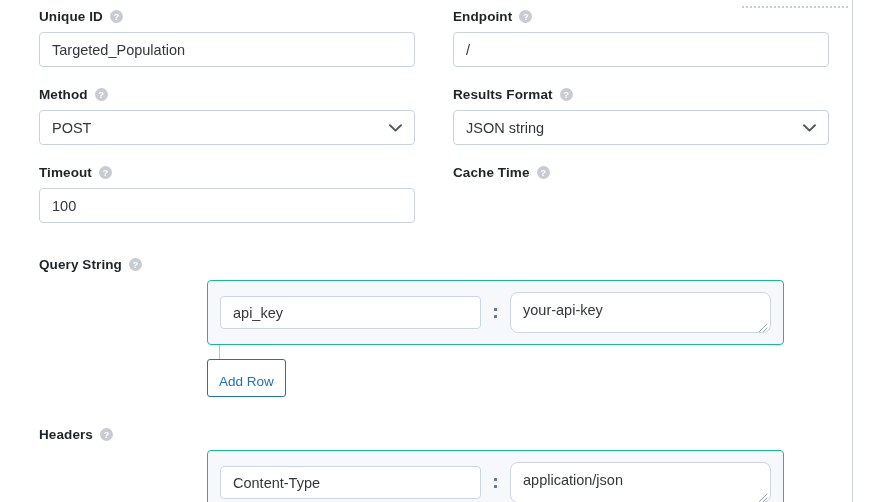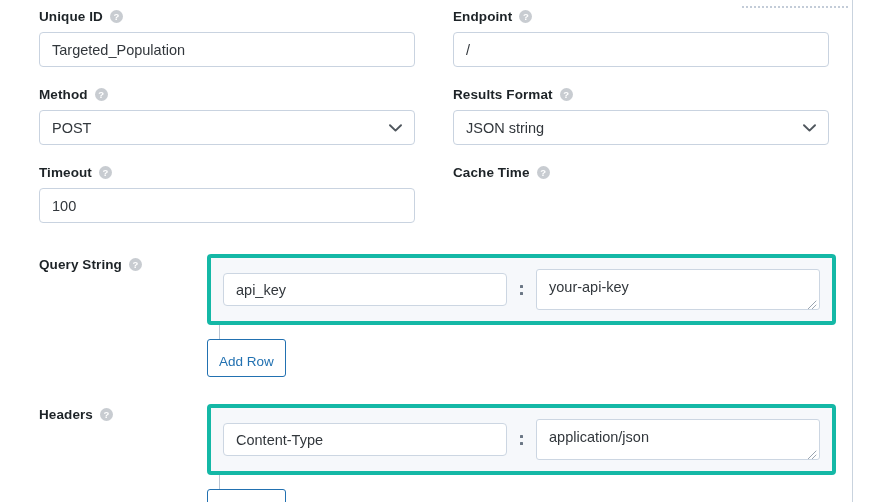--- a/index.html
+++ b/index.html
@@ -101,27 +101,28 @@
     display: grid;
     grid-template-columns: 168px 1fr;
     margin-top: 31px;
   }
   .section.headers { margin-top: 35px; }
   .section-label { padding-top: 2px; }
 
   .rep { position: relative; }
   .rep-panel {
     background: #f6f8fb;
-    border: 4px solid #14b8a6;
+    border: 1px solid #14b8a6;
     border-radius: 4px;
     padding: 11px 12px;
     display: flex;
     align-items: center;
     gap: 0;
-    width: 629px;
+    width: 577px;
+    margin-top: 26px;
   }
   .kv-key {
     width: 289px; height: 33px;
     border: 1px solid #ccd6e2;
     border-radius: 4px;
     background: #ffffff;
     display: flex; align-items: center;
     padding: 0 12px;
     font-size: 14.5px;
     color: #32373c;
@@ -142,21 +143,21 @@
   .kv-sep .dots i {
     display: block;
     width: 3px; height: 3px;
     background: #6b7785;
     border-radius: 0.5px;
   }
   .kv-val {
     position: relative;
     width: 289px; height: 41px;
     border: 1px solid #ccd6e2;
-    border-radius: 3px;
+    border-radius: 8px;
     background: #ffffff;
     padding: 9px 12px 0 12px;
     font-size: 14.5px;
     color: #32373c;
     line-height: 16px;
     overflow: hidden;
   }
   .resize-grip {
     position: absolute;
     right: 2px; bottom: 1px;

